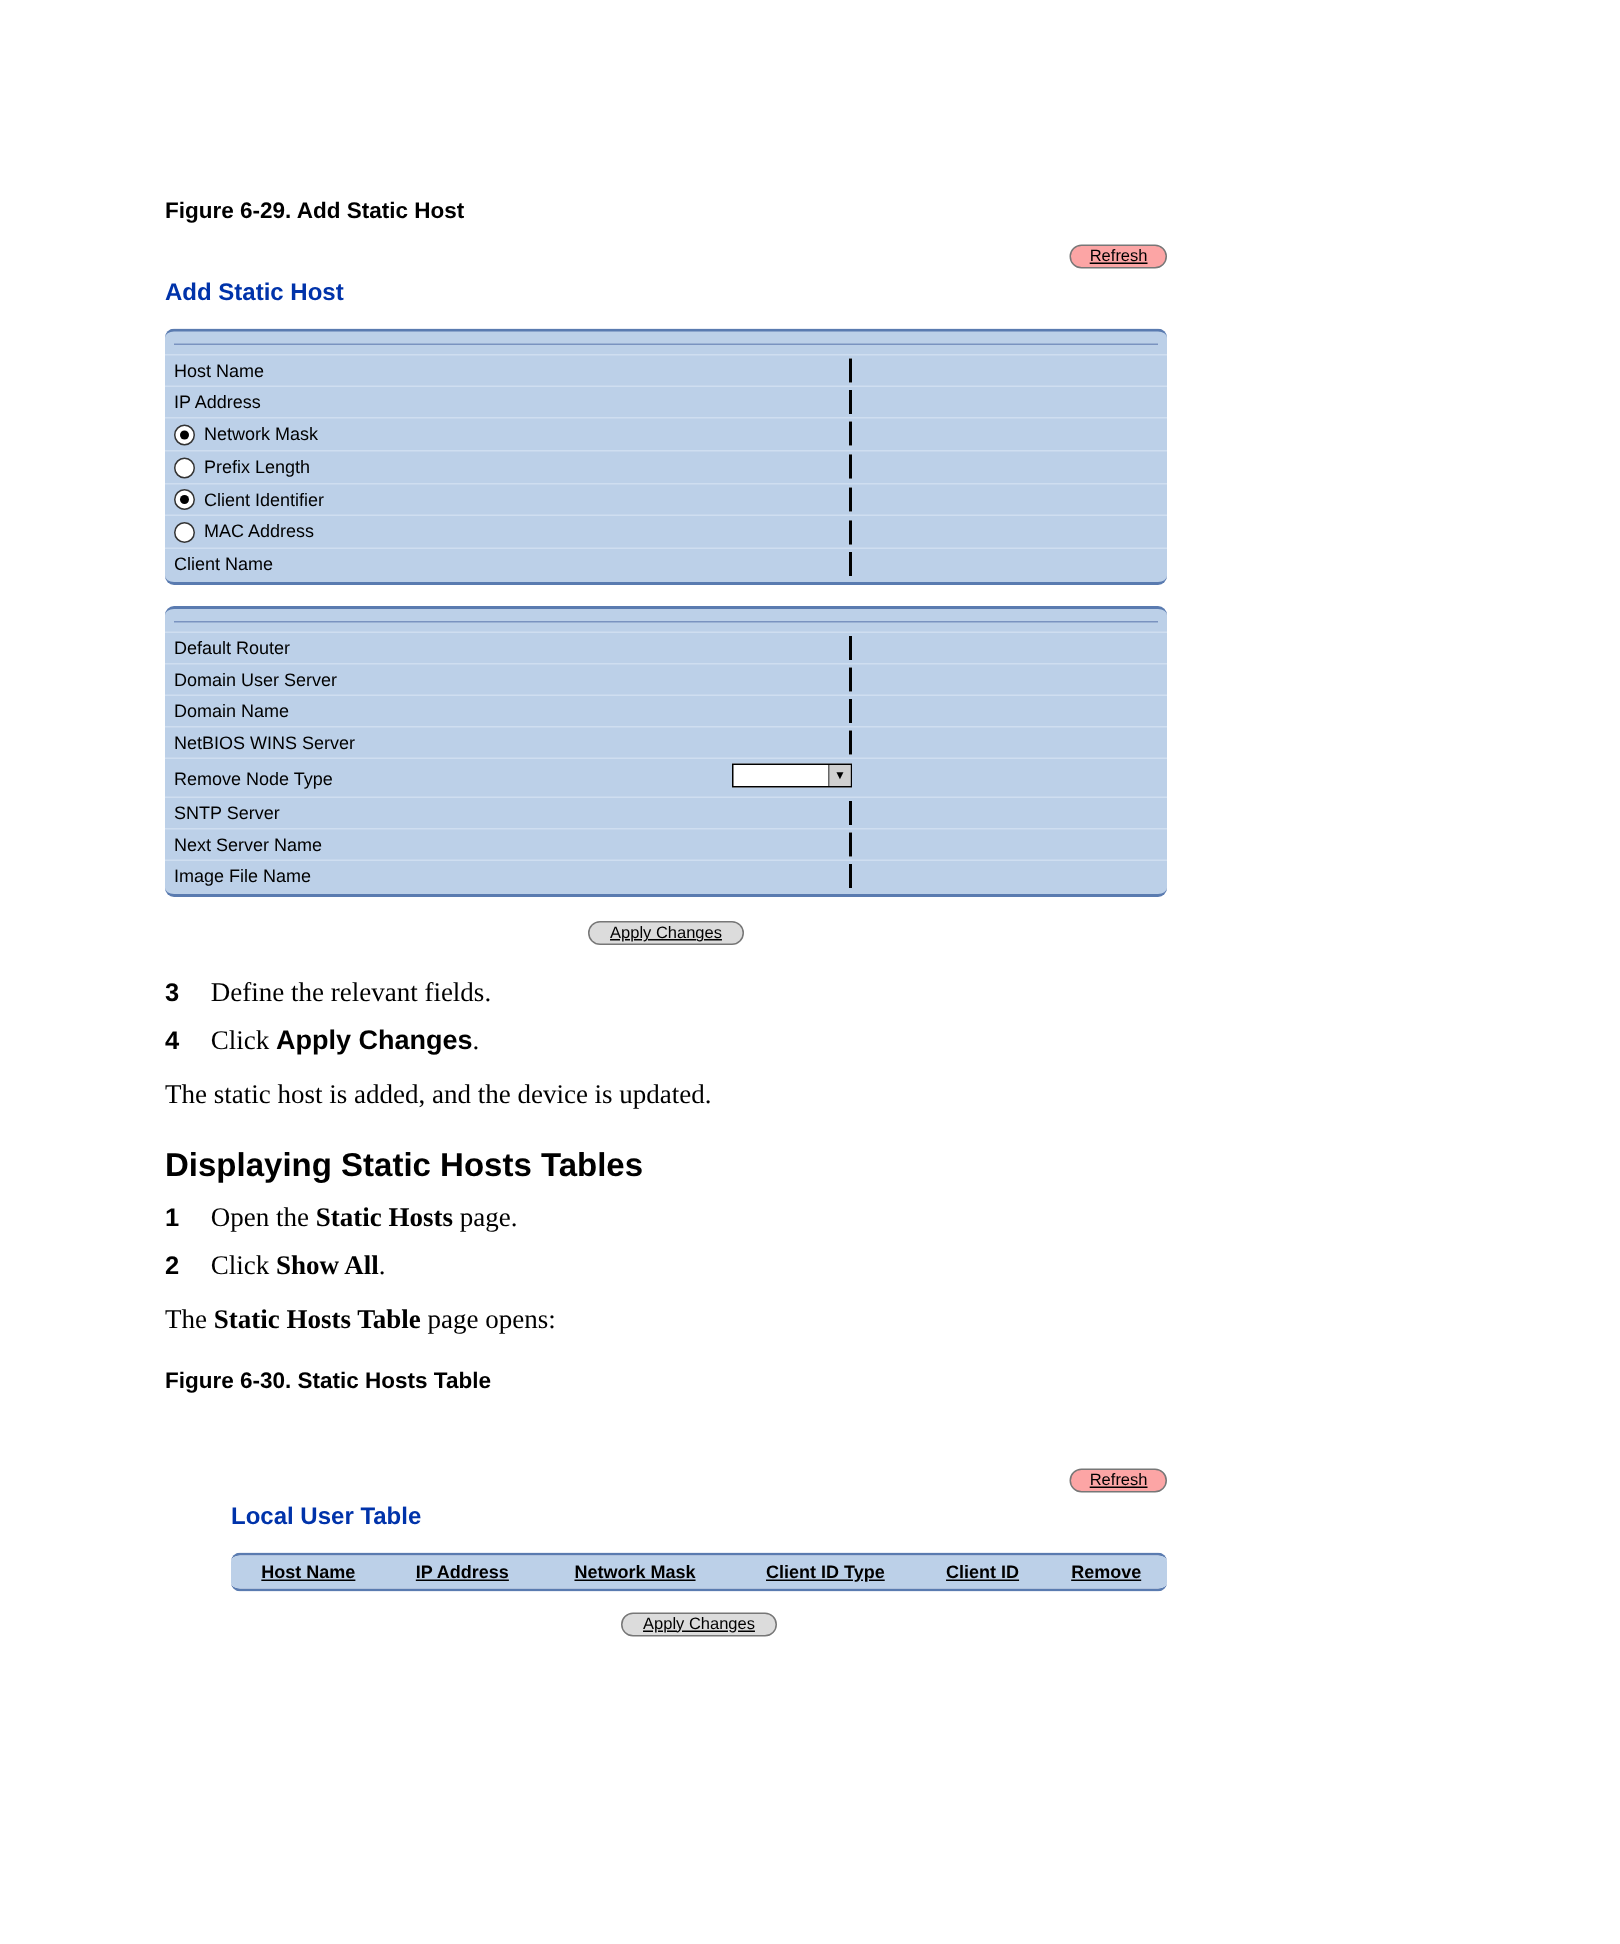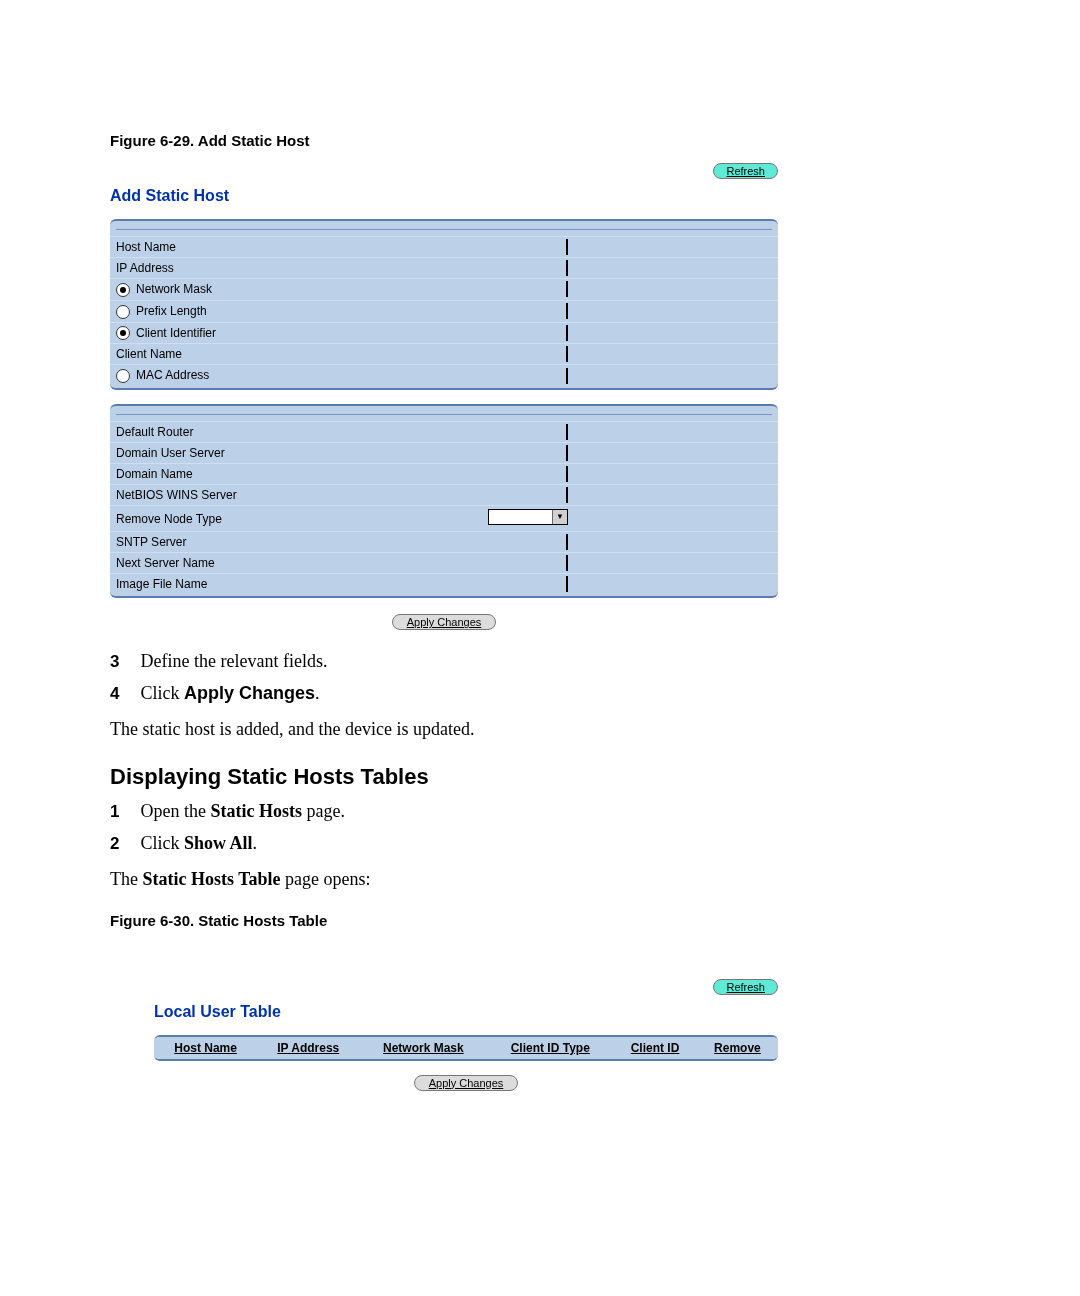--- a/index.html
+++ b/index.html
@@ -26,21 +26,21 @@
     font-size: 16px;
     margin: 6px 0 14px 0;
   }
   .refresh-wrap {
     text-align: right;
     margin-top: -8px;
     margin-bottom: 8px;
   }
   .refresh-btn {
     display: inline-block;
-    background: #5eead4;
+    background: #fca5a5;
     border: 1px solid #777;
     border-radius: 10px;
     font-size: 11px;
     padding: 1px 12px;
     text-decoration: underline;
     color: #000;
     cursor: pointer;
   }
   .form-box {
     background: #bcd0e8;
@@ -223,27 +223,27 @@
         <td class="label-cell indent"><span class="radio"></span><span>Prefix Length</span></td>
         <td class="input-cell"><span class="text-input disabled"></span></td>
         <td></td>
       </tr>
       <tr>
         <td class="label-cell indent"><span class="radio checked"></span><span>Client Identifier</span></td>
         <td class="input-cell"><span class="text-input"></span></td>
         <td></td>
       </tr>
       <tr>
-        <td class="label-cell">Client Name</td>
-        <td class="input-cell"><span class="text-input"></span></td>
-        <td></td>
-      </tr>
-      <tr>
         <td class="label-cell indent"><span class="radio"></span><span>MAC Address</span></td>
         <td class="input-cell"><span class="text-input disabled"></span></td>
+        <td></td>
+      </tr>
+      <tr>
+        <td class="label-cell">Client Name</td>
+        <td class="input-cell"><span class="text-input"></span></td>
         <td></td>
       </tr>
     </tbody>
       </table>
   </div>
 
   
   <div class="form-box">
     <hr class="top">
     <table class="form-table">

